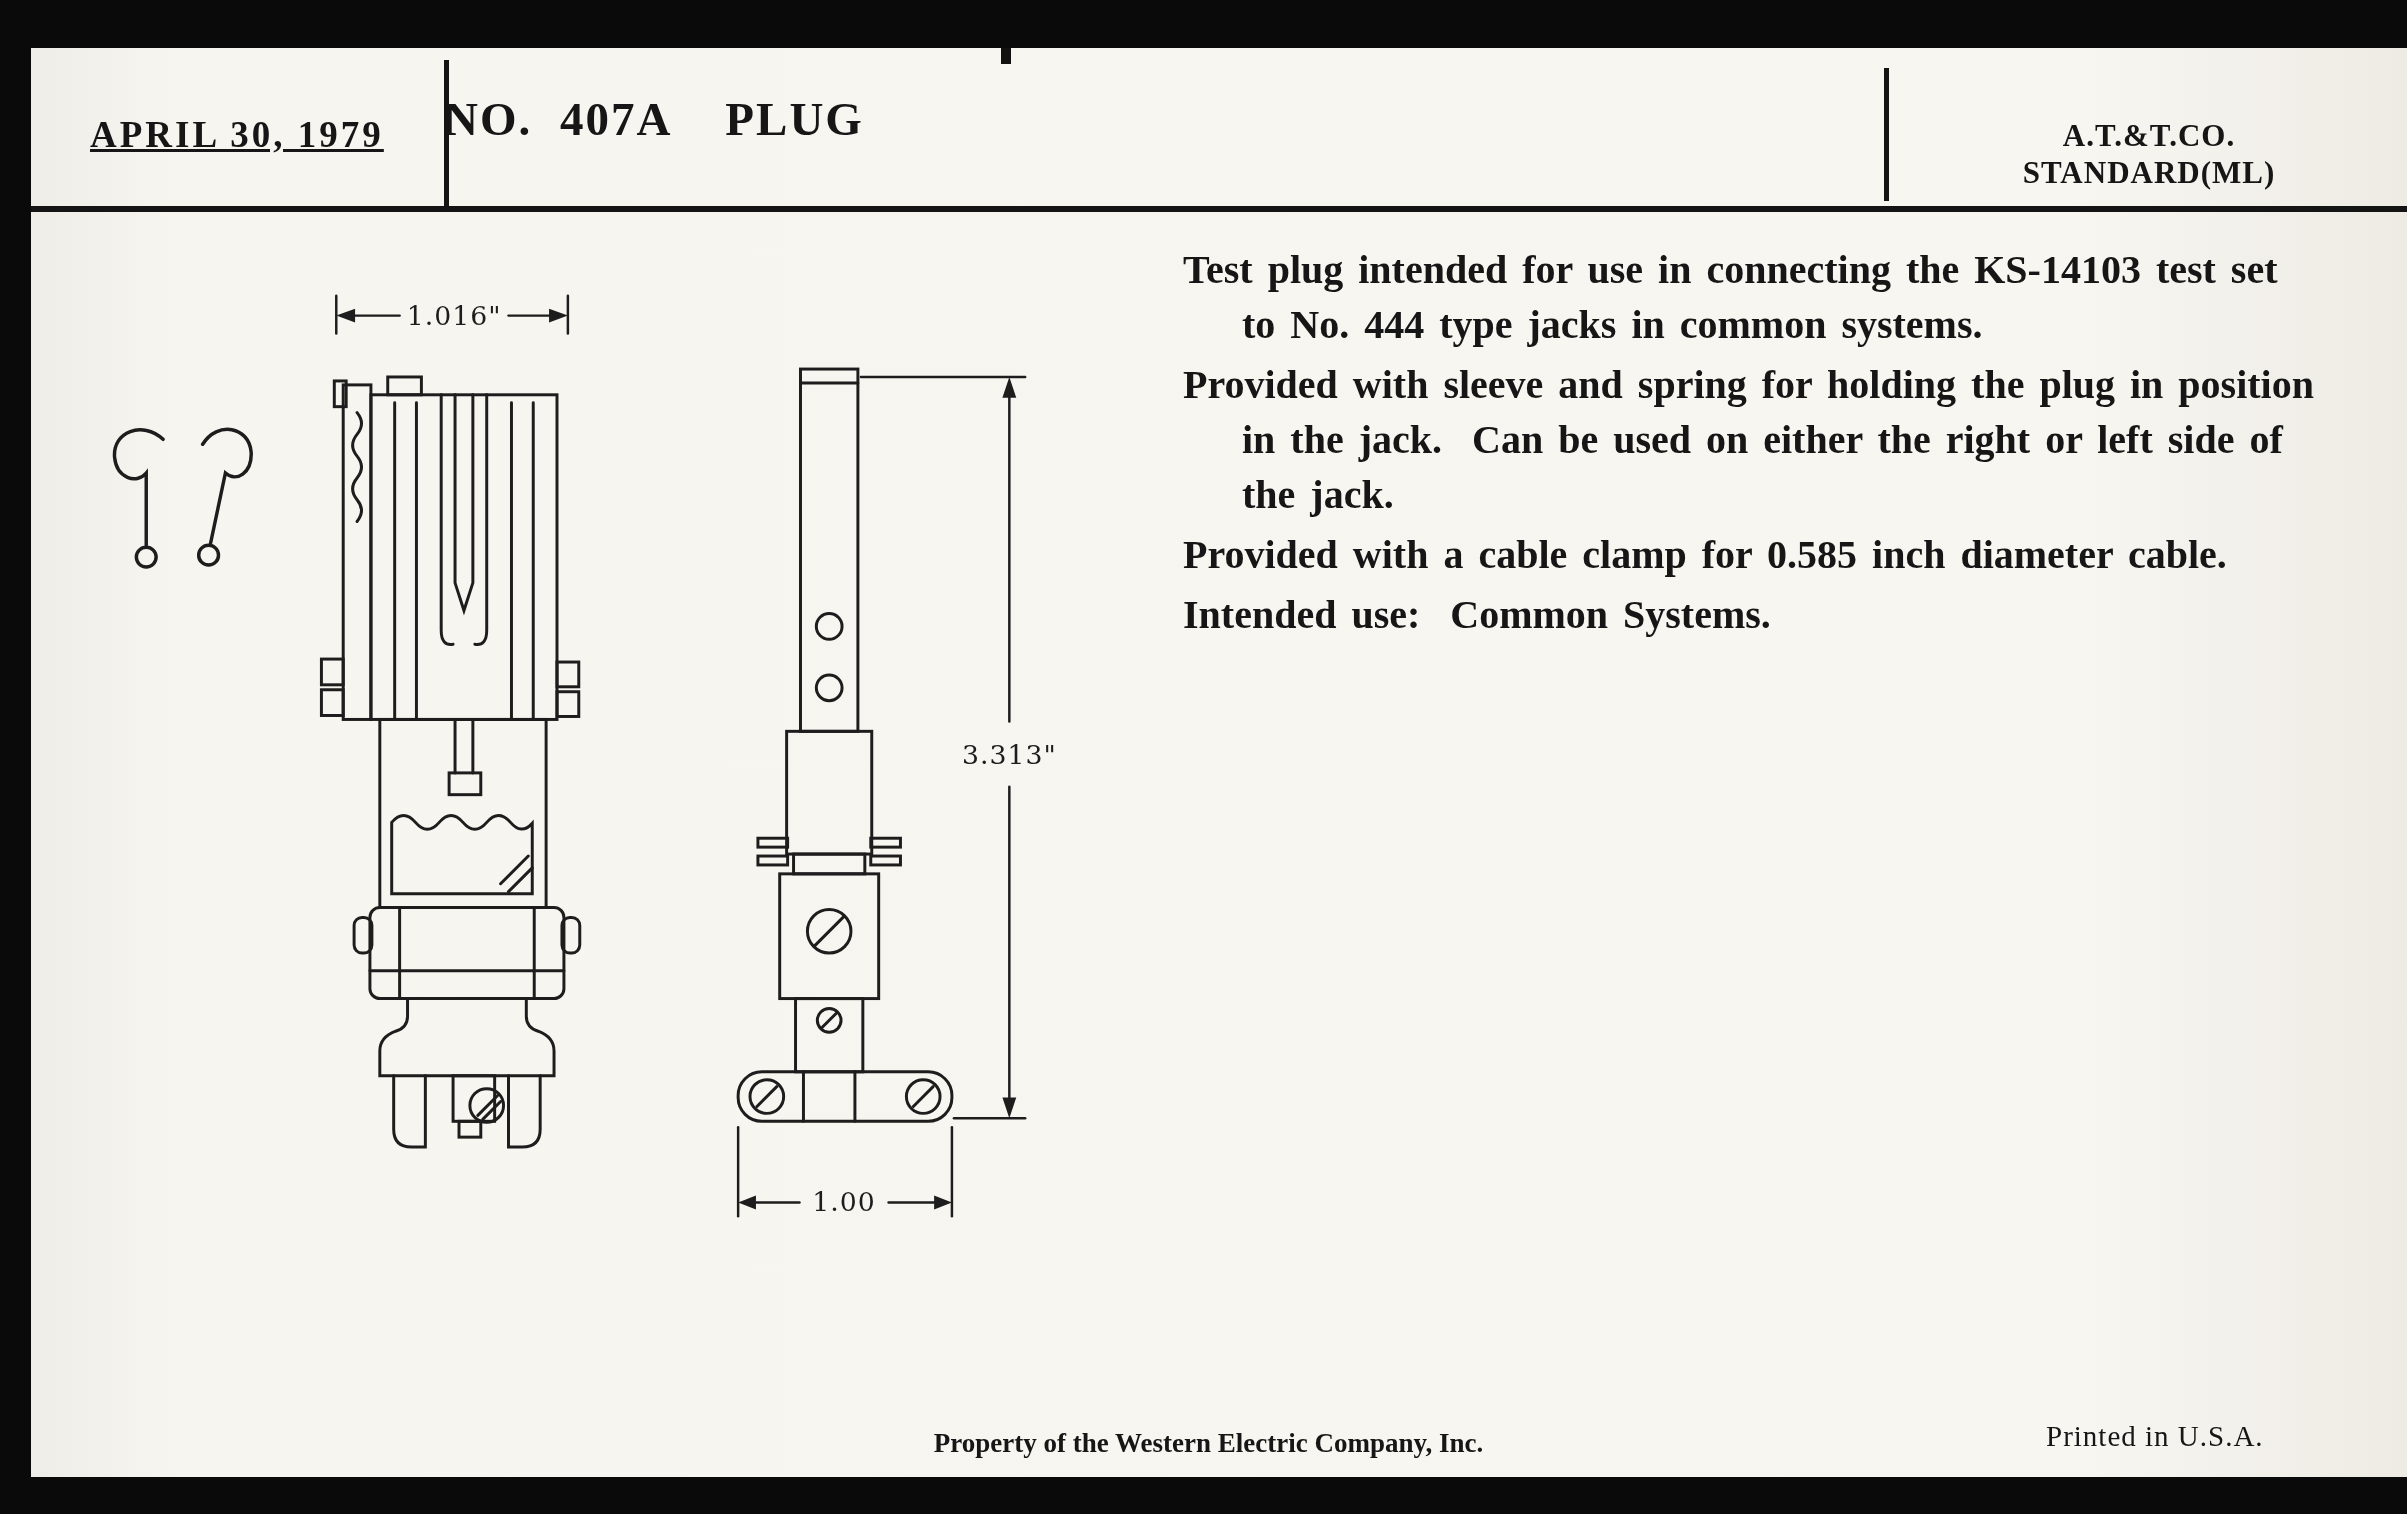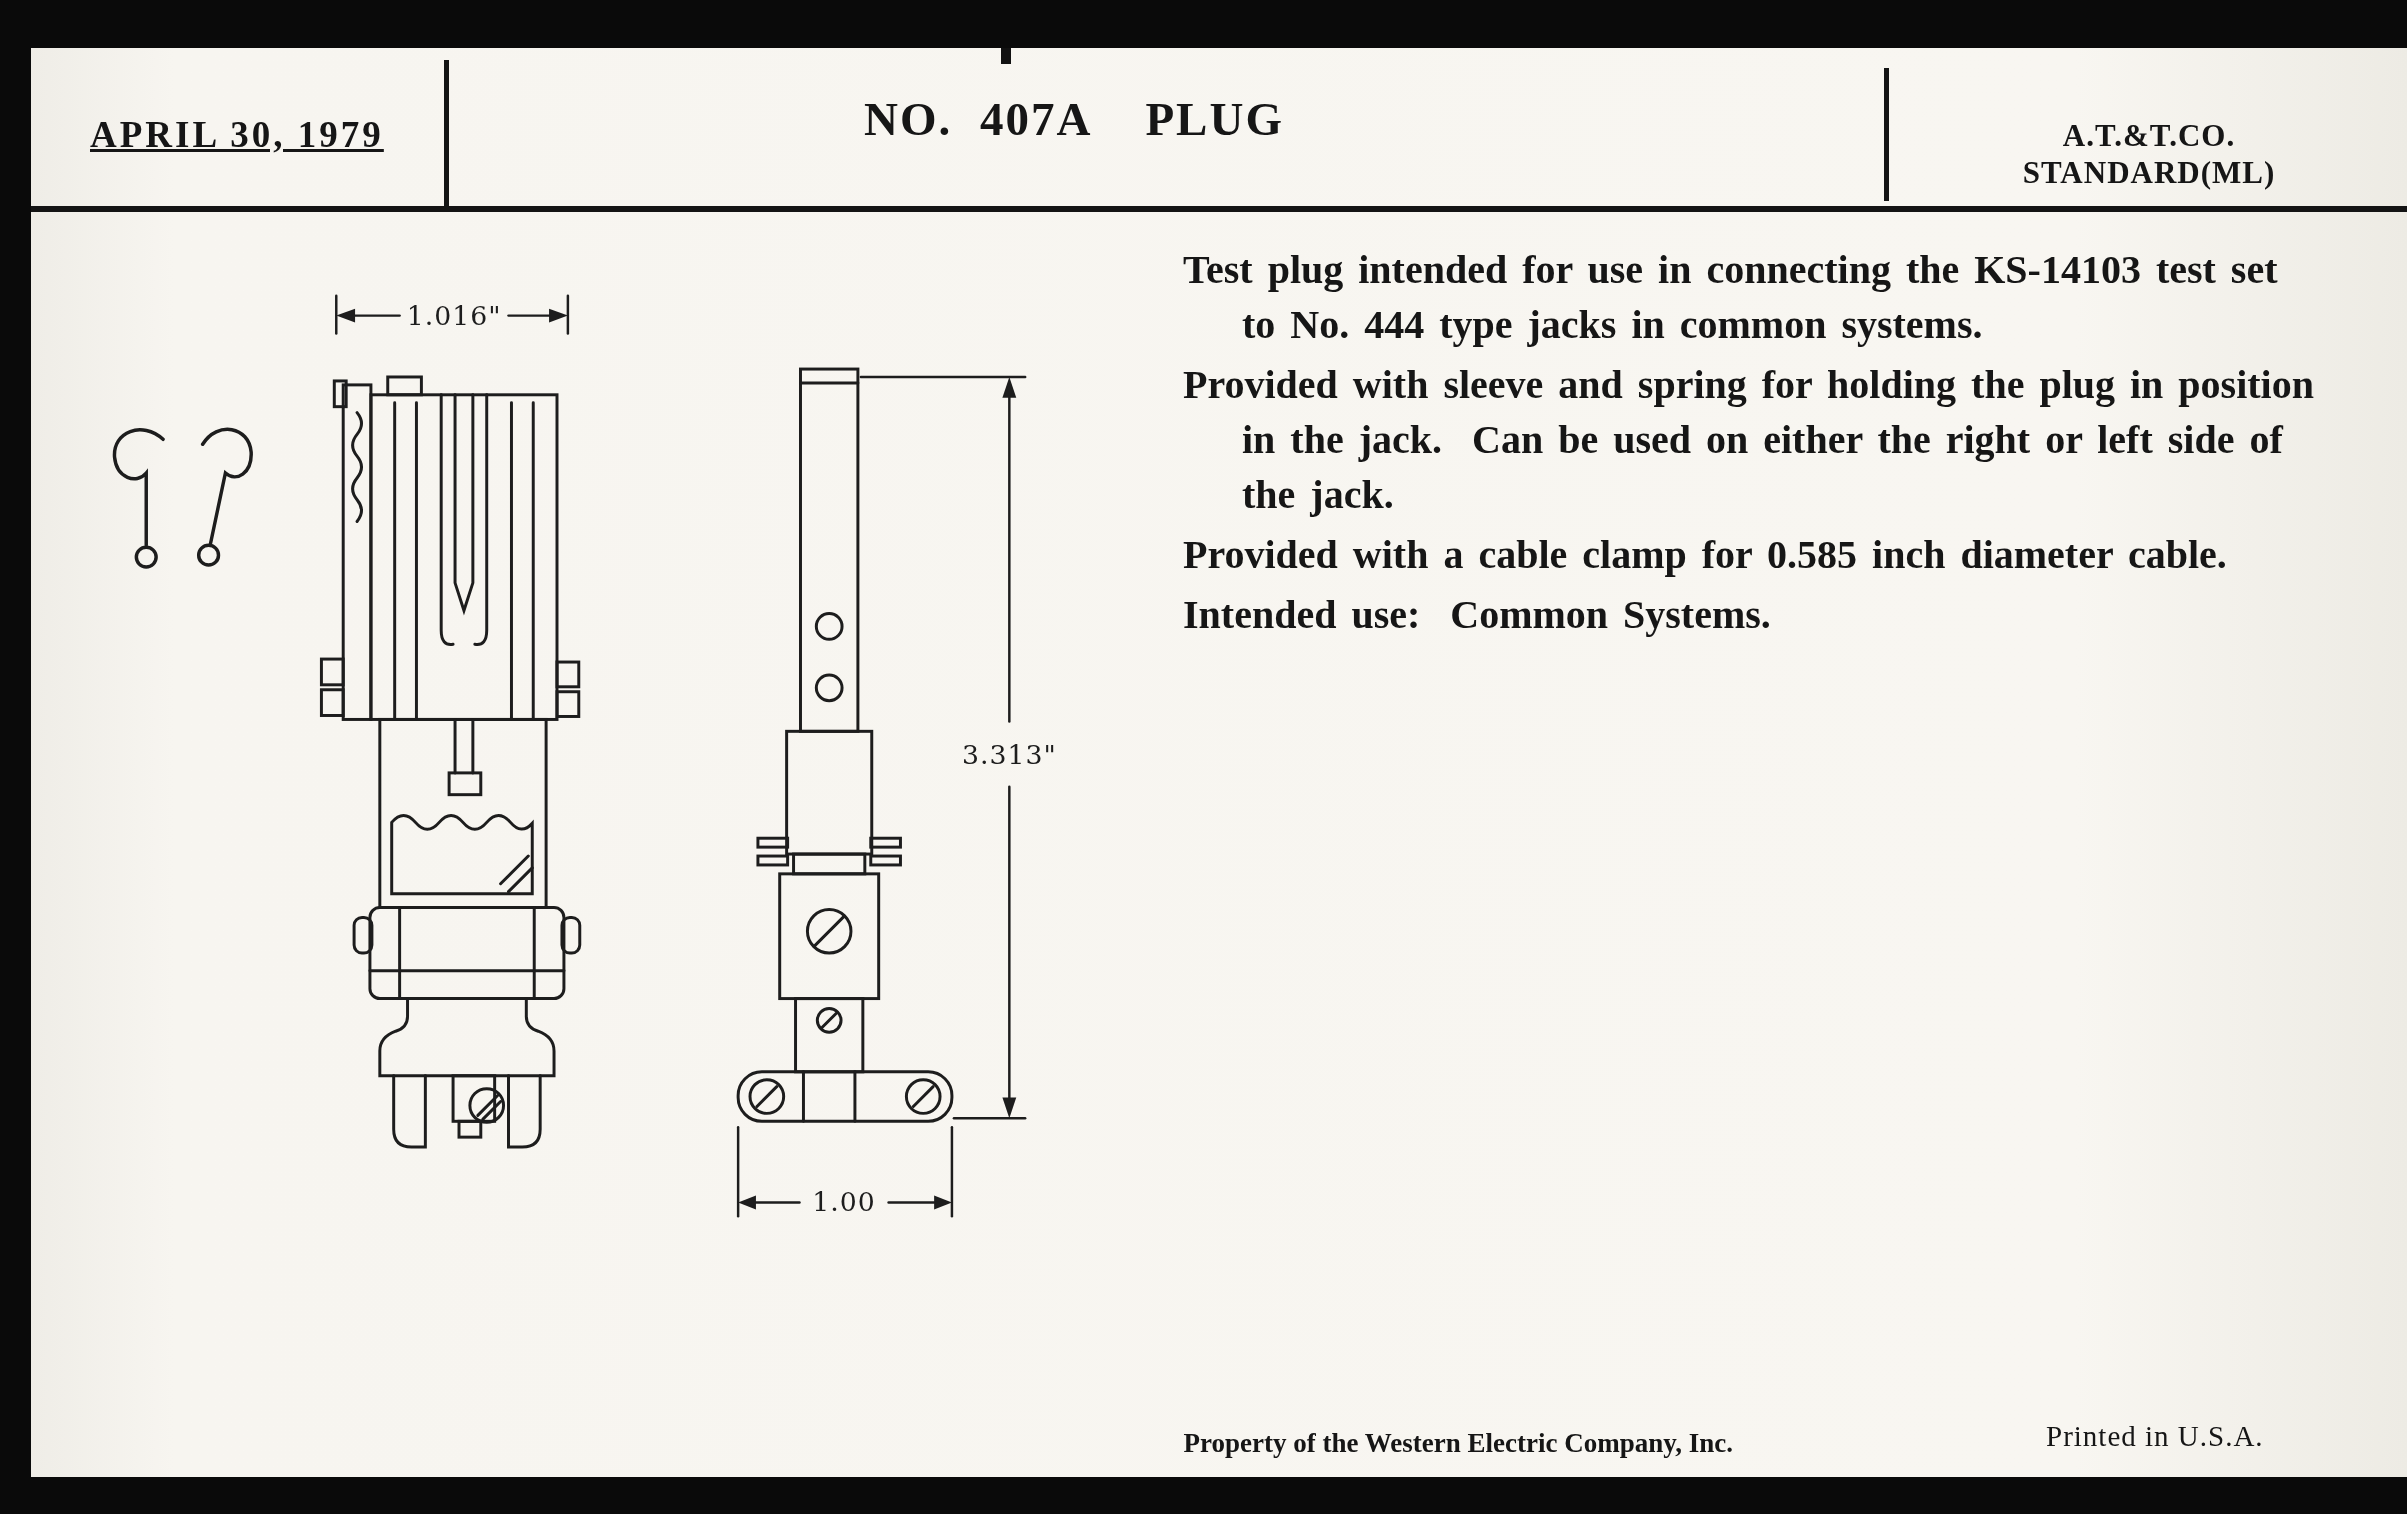--- a/index.html
+++ b/index.html
@@ -37,21 +37,21 @@
     position: absolute;
     width: 5px;
     background: #141414;
   }
   .divider-1 { left: 413px; top: 12px; height: 147px; }
   .divider-2 { left: 1853px; top: 20px; height: 133px; }
   .hdr-title {
     left: 413px;
     top: 44px;
     width: 1260px;
-    text-align: center;
+    text-align: left;
     font-size: 47px;
     font-weight: bold;
     letter-spacing: 2px;
     word-spacing: 14px;
     white-space: pre;
   }
   .hdr-org {
     left: 1858px;
     top: 69px;
     width: 520px;
@@ -97,21 +97,21 @@
   .dim-text {
     font-family: "DejaVu Serif", serif;
     font-size: 27px;
     fill: #1d1d1d;
     letter-spacing: 1px;
   }
   .footer-property {
     left: 653px;
     top: 1380px;
     width: 1049px;
-    text-align: right;
+    text-align: center;
     font-size: 27px;
     font-weight: bold;
     white-space: pre;
   }
   .footer-printed {
     left: 2015px;
     top: 1372px;
     font-size: 29px;
     font-weight: normal;
     letter-spacing: 1px;

